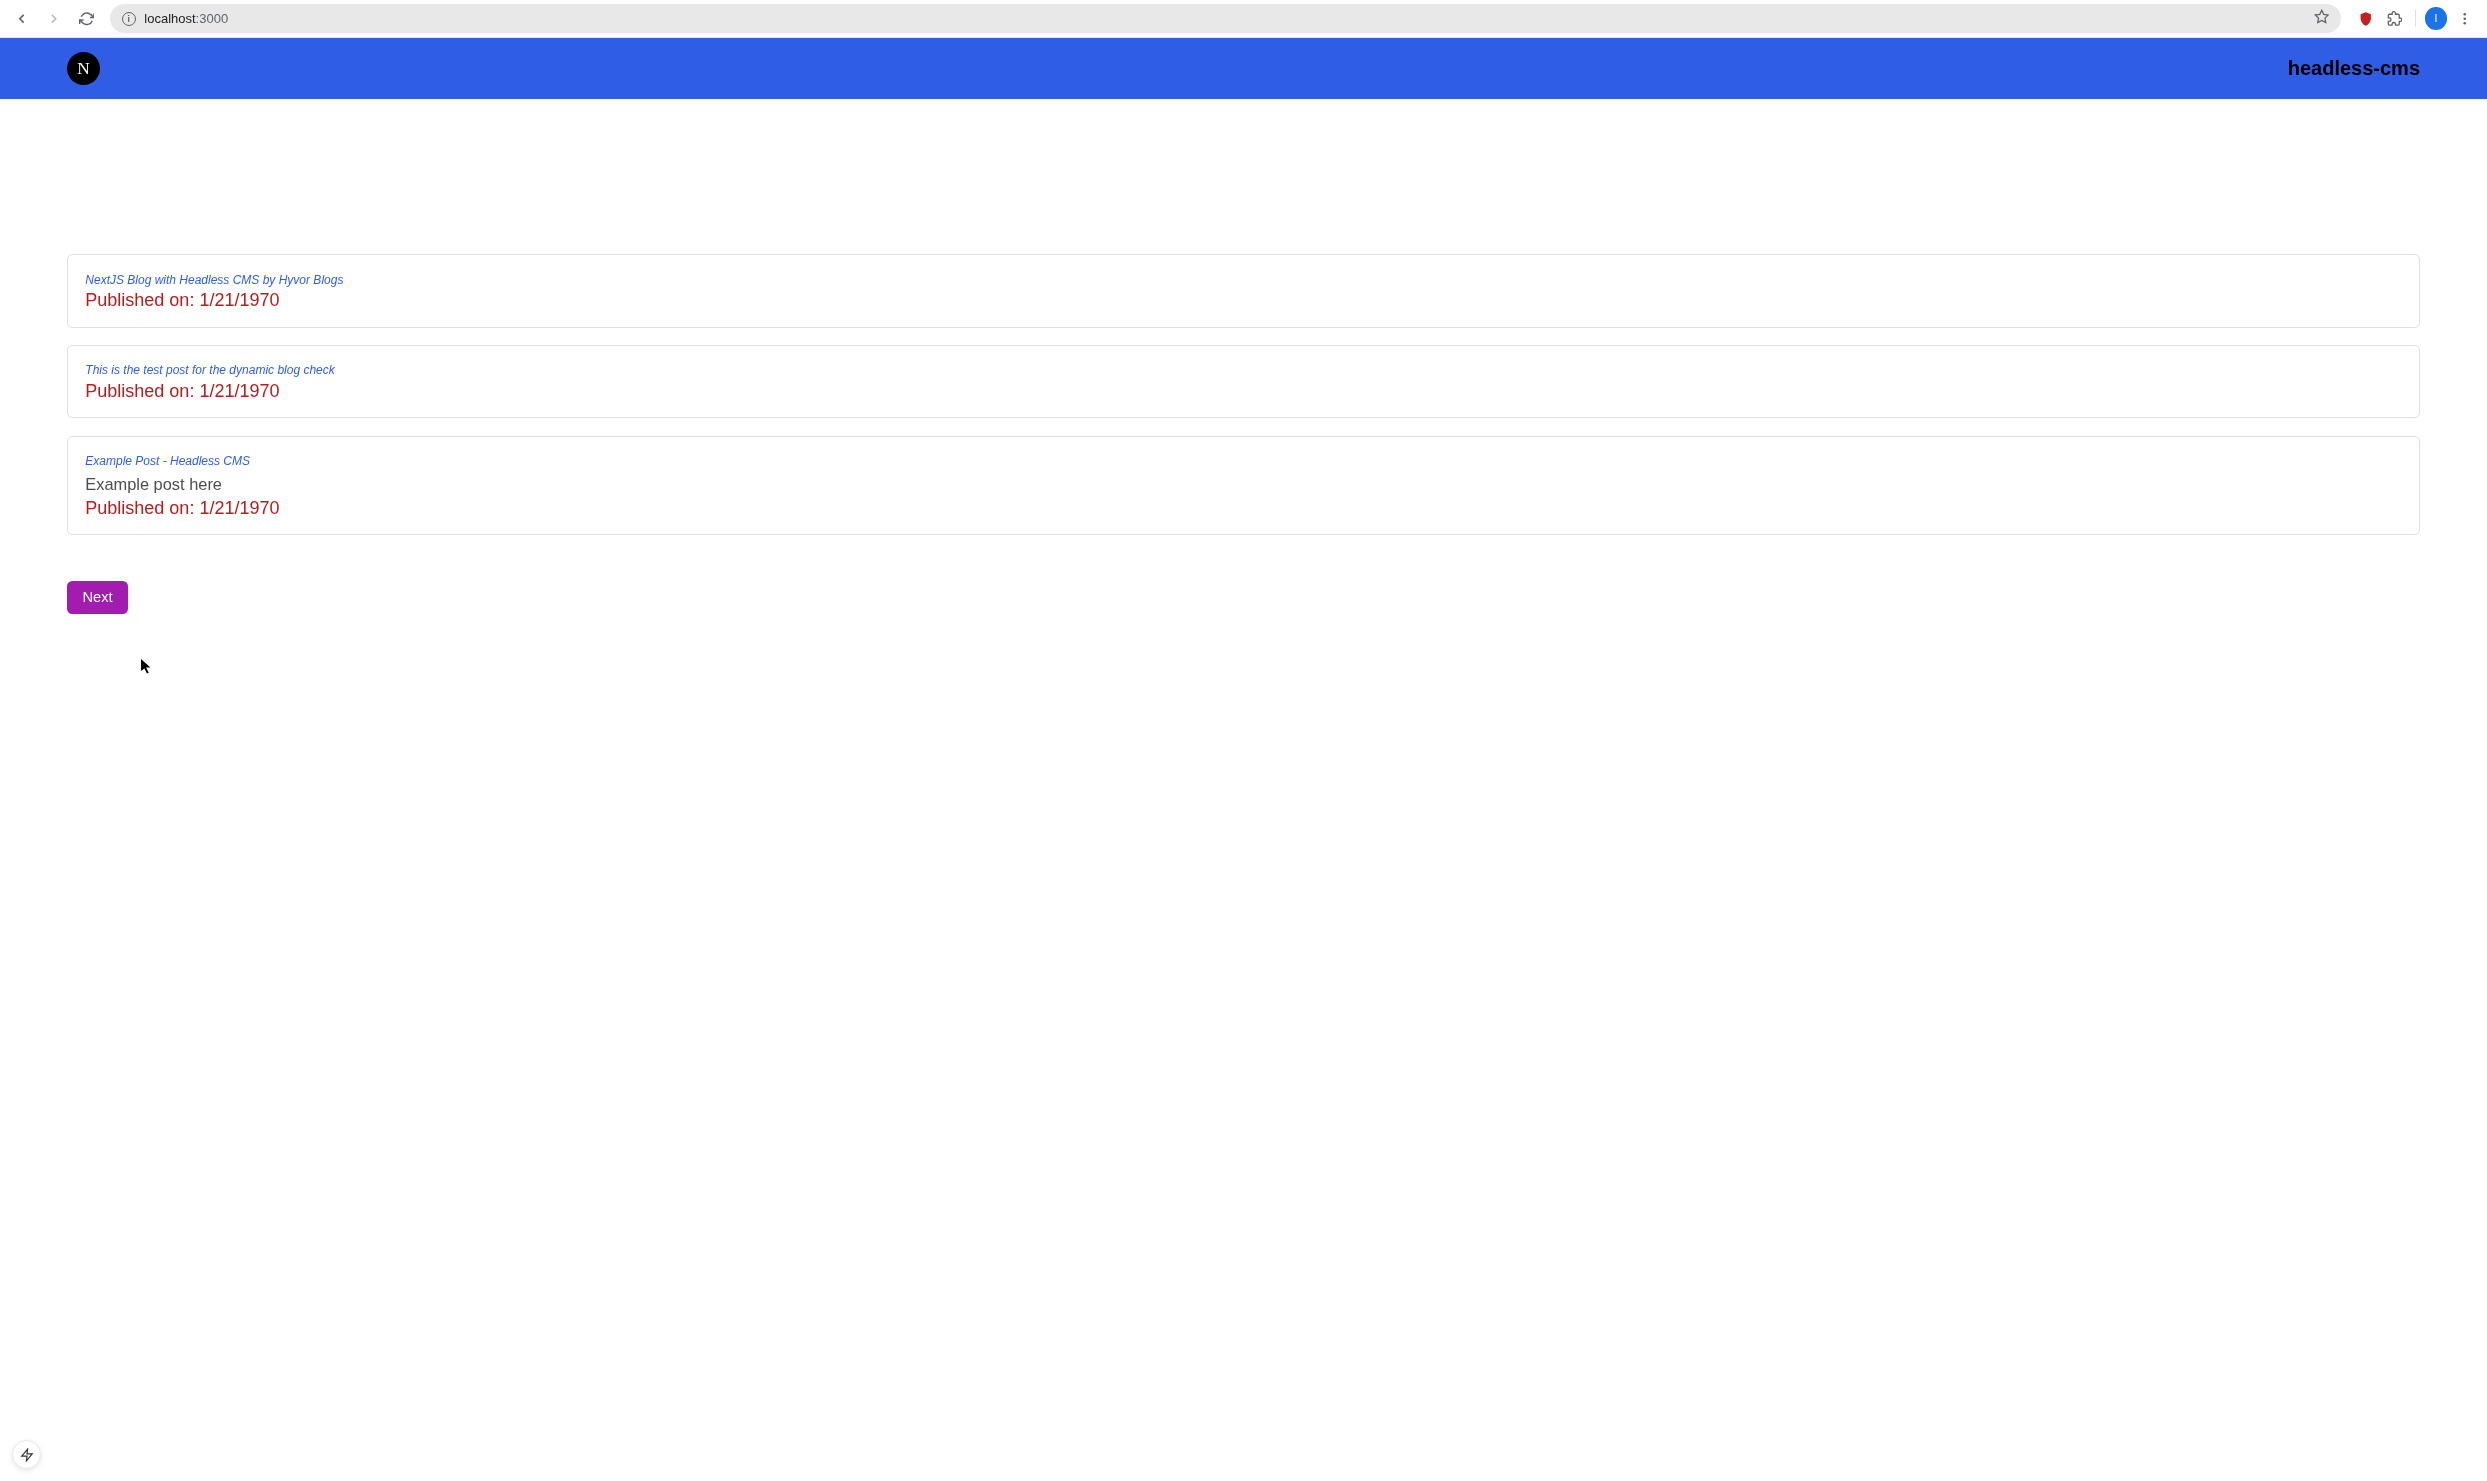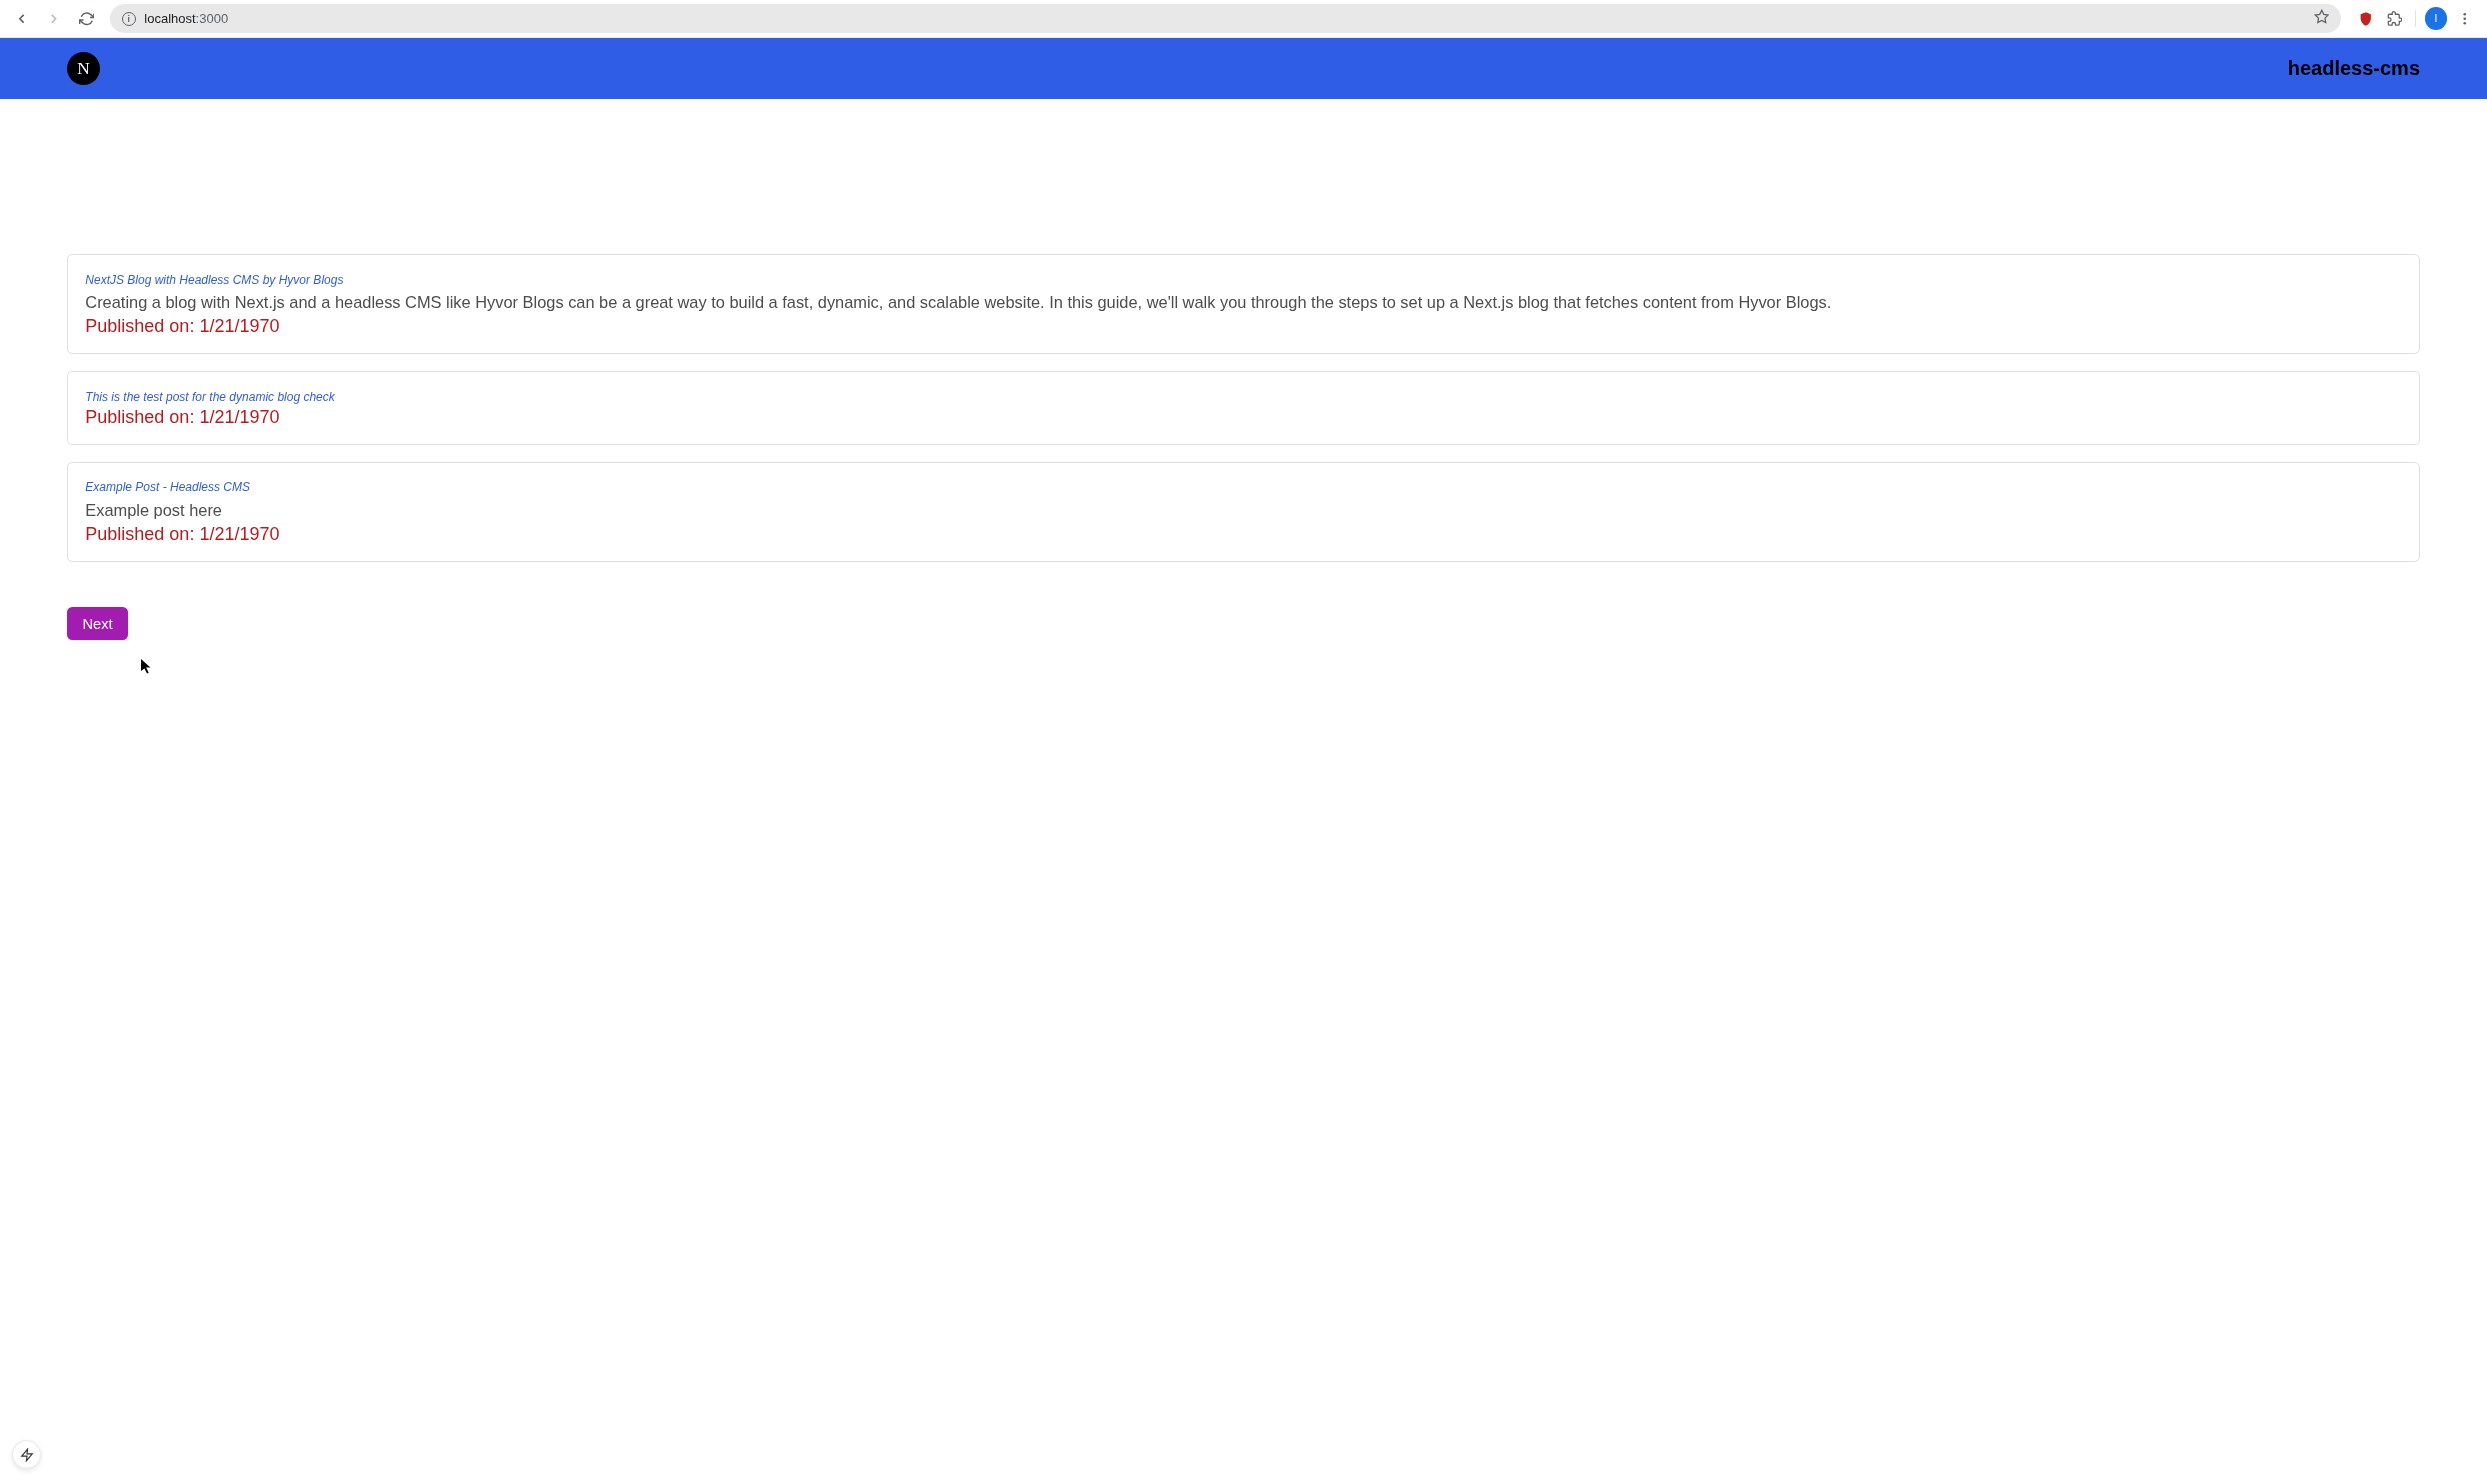--- a/index.html
+++ b/index.html
@@ -266,21 +266,20 @@
   <div class="logo">
     <span class="logo-n">N</span>
   </div>
   <div class="header-title">headless-cms</div>
 </div>
 
 <div class="content">
   
   <div class="post-card">
     <a class="post-title">NextJS Blog with Headless CMS by Hyvor Blogs</a>
-    <div class="post-description">Creating a blog with Next.js and a headless CMS like Hyvor Blogs can be a great way to build a fast, dynamic, and scalable website. In this guide, we'll walk you through the steps to set up a Next.js blog that fetches content from Hyvor Blogs.</div>
     <div class="post-date"><span>Published on: </span><span>1/21/1970</span></div>
   </div>
   
   <div class="post-card">
     <a class="post-title">This is the test post for the dynamic blog check</a>
     <div class="post-date"><span>Published on: </span><span>1/21/1970</span></div>
   </div>
   
   <div class="post-card">
     <a class="post-title">Example Post - Headless CMS</a>

